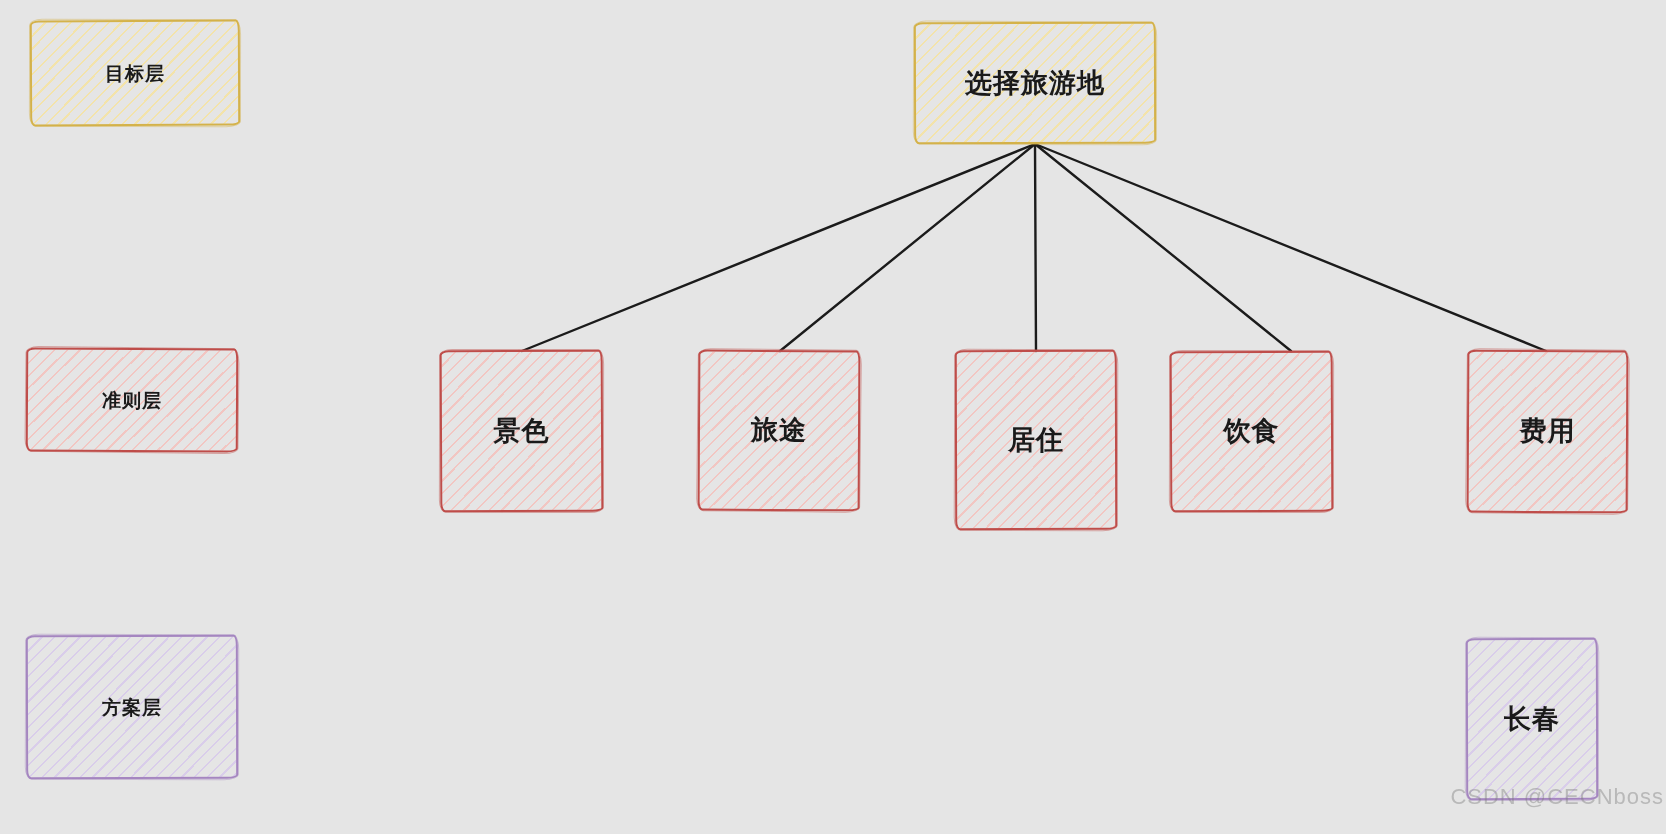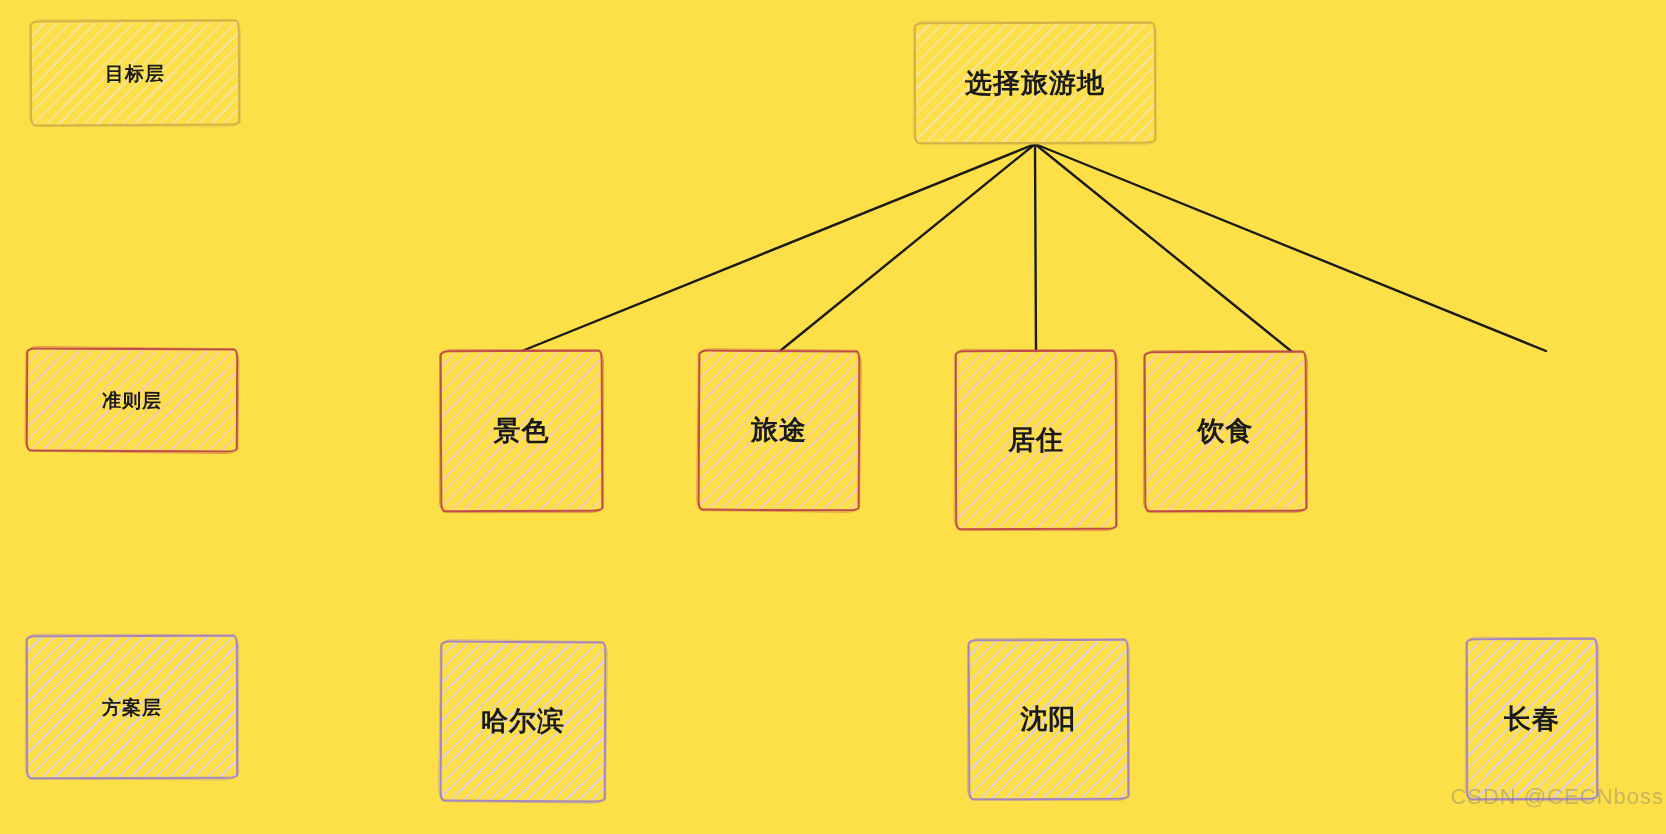--- a/index.html
+++ b/index.html
@@ -1,18 +1,18 @@
 <!DOCTYPE html>
 <html style="--goal-stroke: #d4b24a; --goal-hatch: #f3e3aa; --criteria-stroke: #bf4d4a; --criteria-hatch: #f2c6c2; --alt-stroke: #a586c0; --alt-hatch: #d9cdea; --edge: #1b1b1b; --text: #1a1a1a;"><head>
 <meta charset="utf-8">
 <style>
   html,body{margin:0;padding:0;background:#ffffff;}
   body{font-family:"Liberation Sans","DejaVu Sans",sans-serif;}
   .canvas{
-    position:relative;width:1666px;height:834px;background:#fde047;overflow:hidden;
+    position:relative;width:1666px;height:834px;background:#e5e5e5;overflow:hidden;
   }
   .edges{position:absolute;left:0;top:0;pointer-events:none;}
   .edges line{stroke:var(--edge,#1b1b1b);stroke-width:2.4;stroke-linecap:round;}
 
   .node{
     position:absolute;box-sizing:border-box;
     display:flex;align-items:center;justify-content:center;
     border-style:solid;border-width:2.6px;
     color:var(--text,#1a1a1a);
   }
@@ -84,29 +84,26 @@
 
   <div class="node red r2" style="left:698px;top:350px;width:162px;height:161px">
     <span class="node-label">旅途</span>
   </div>
   <div class="node red r1" style="left:440px;top:350px;width:163px;height:162px">
     <span class="node-label">景色</span>
   </div>
   <div class="node red r3" style="left:955px;top:350px;width:162px;height:180px">
     <span class="node-label">居住</span>
   </div>
-  <div class="node red r1" style="left:1144px;top:351px;width:163px;height:161px">
+  <div class="node red r1" style="left:1170px;top:351px;width:163px;height:161px">
     <span class="node-label">饮食</span>
   </div>
+  <div class="node red r2" style="left:1467px;top:350px;width:161px;height:163px">
+    <span class="node-label">费用</span>
+  </div>
 
-  <div class="node purple r2" style="left:440px;top:641px;width:166px;height:161px">
-    <span class="node-label">哈尔滨</span>
-  </div>
-  <div class="node purple r1" style="left:968px;top:639px;width:161px;height:161px">
-    <span class="node-label">沈阳</span>
-  </div>
   <div class="node purple r3" style="left:1466px;top:638px;width:132px;height:162px">
     <span class="node-label">长春</span>
   </div>
 
   <div class="watermark">CSDN @CECNboss</div>
 
 </div>
 
 </body></html>

